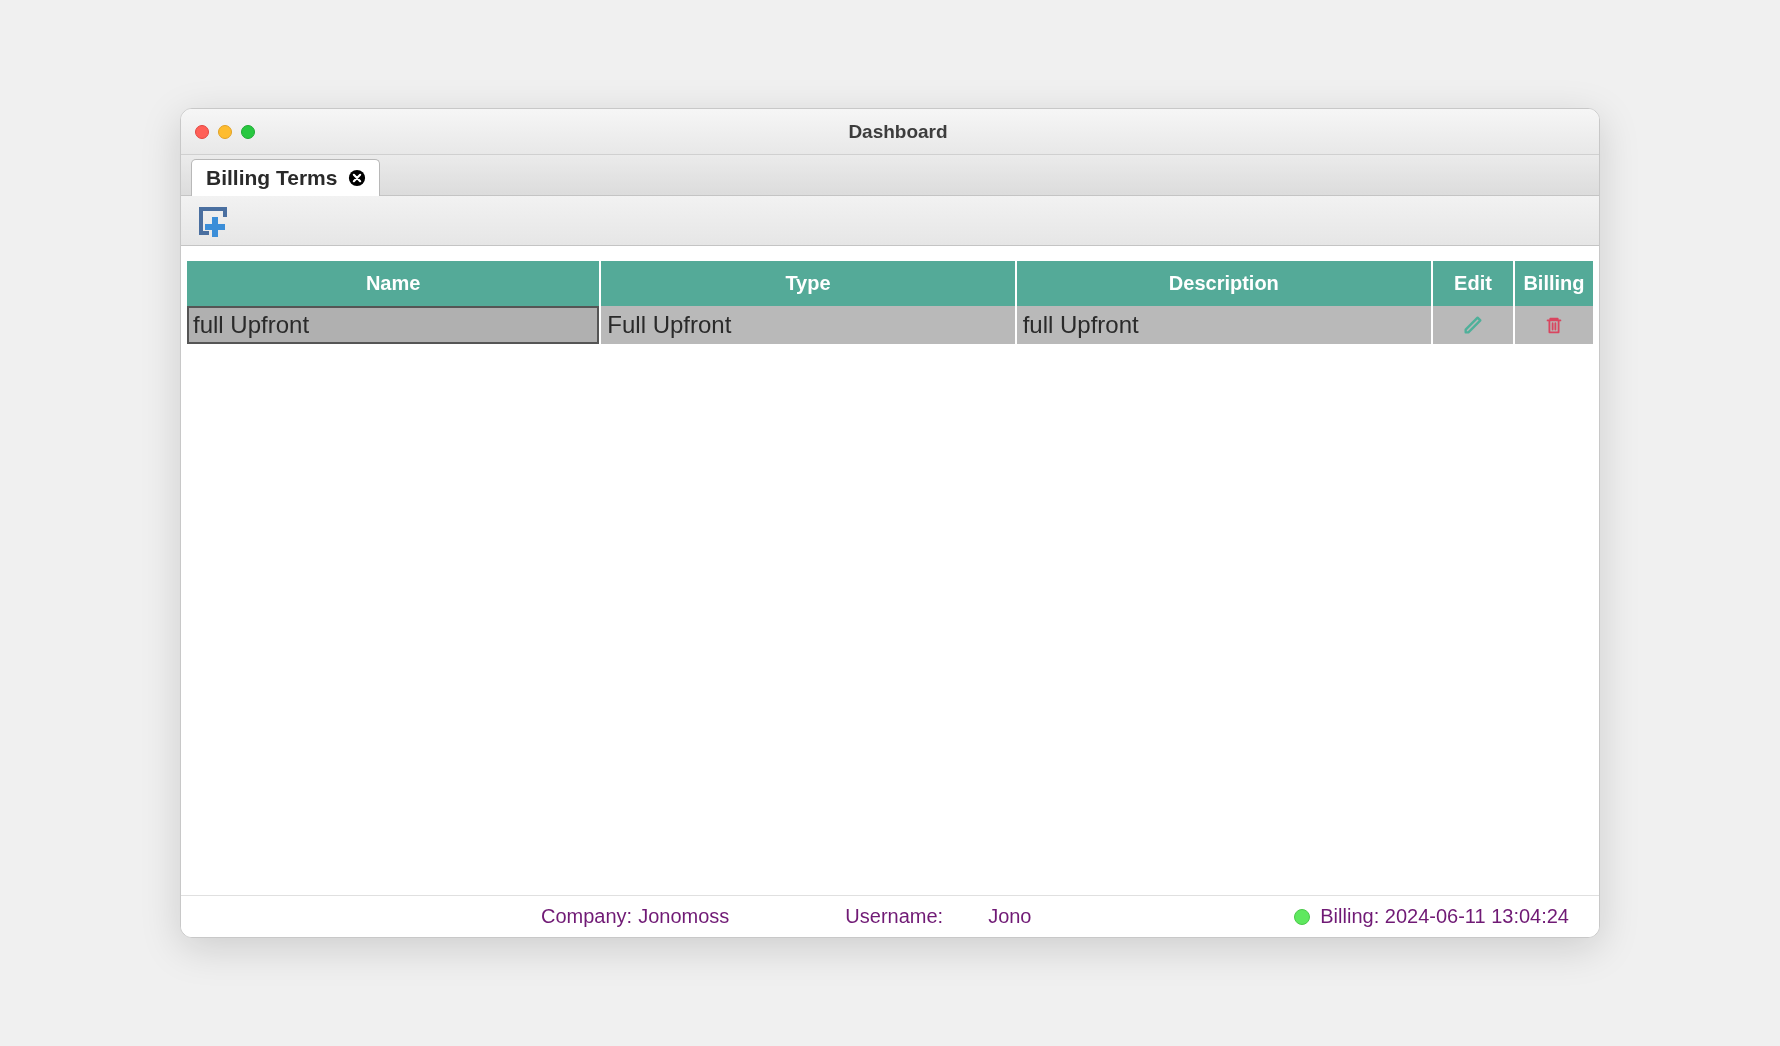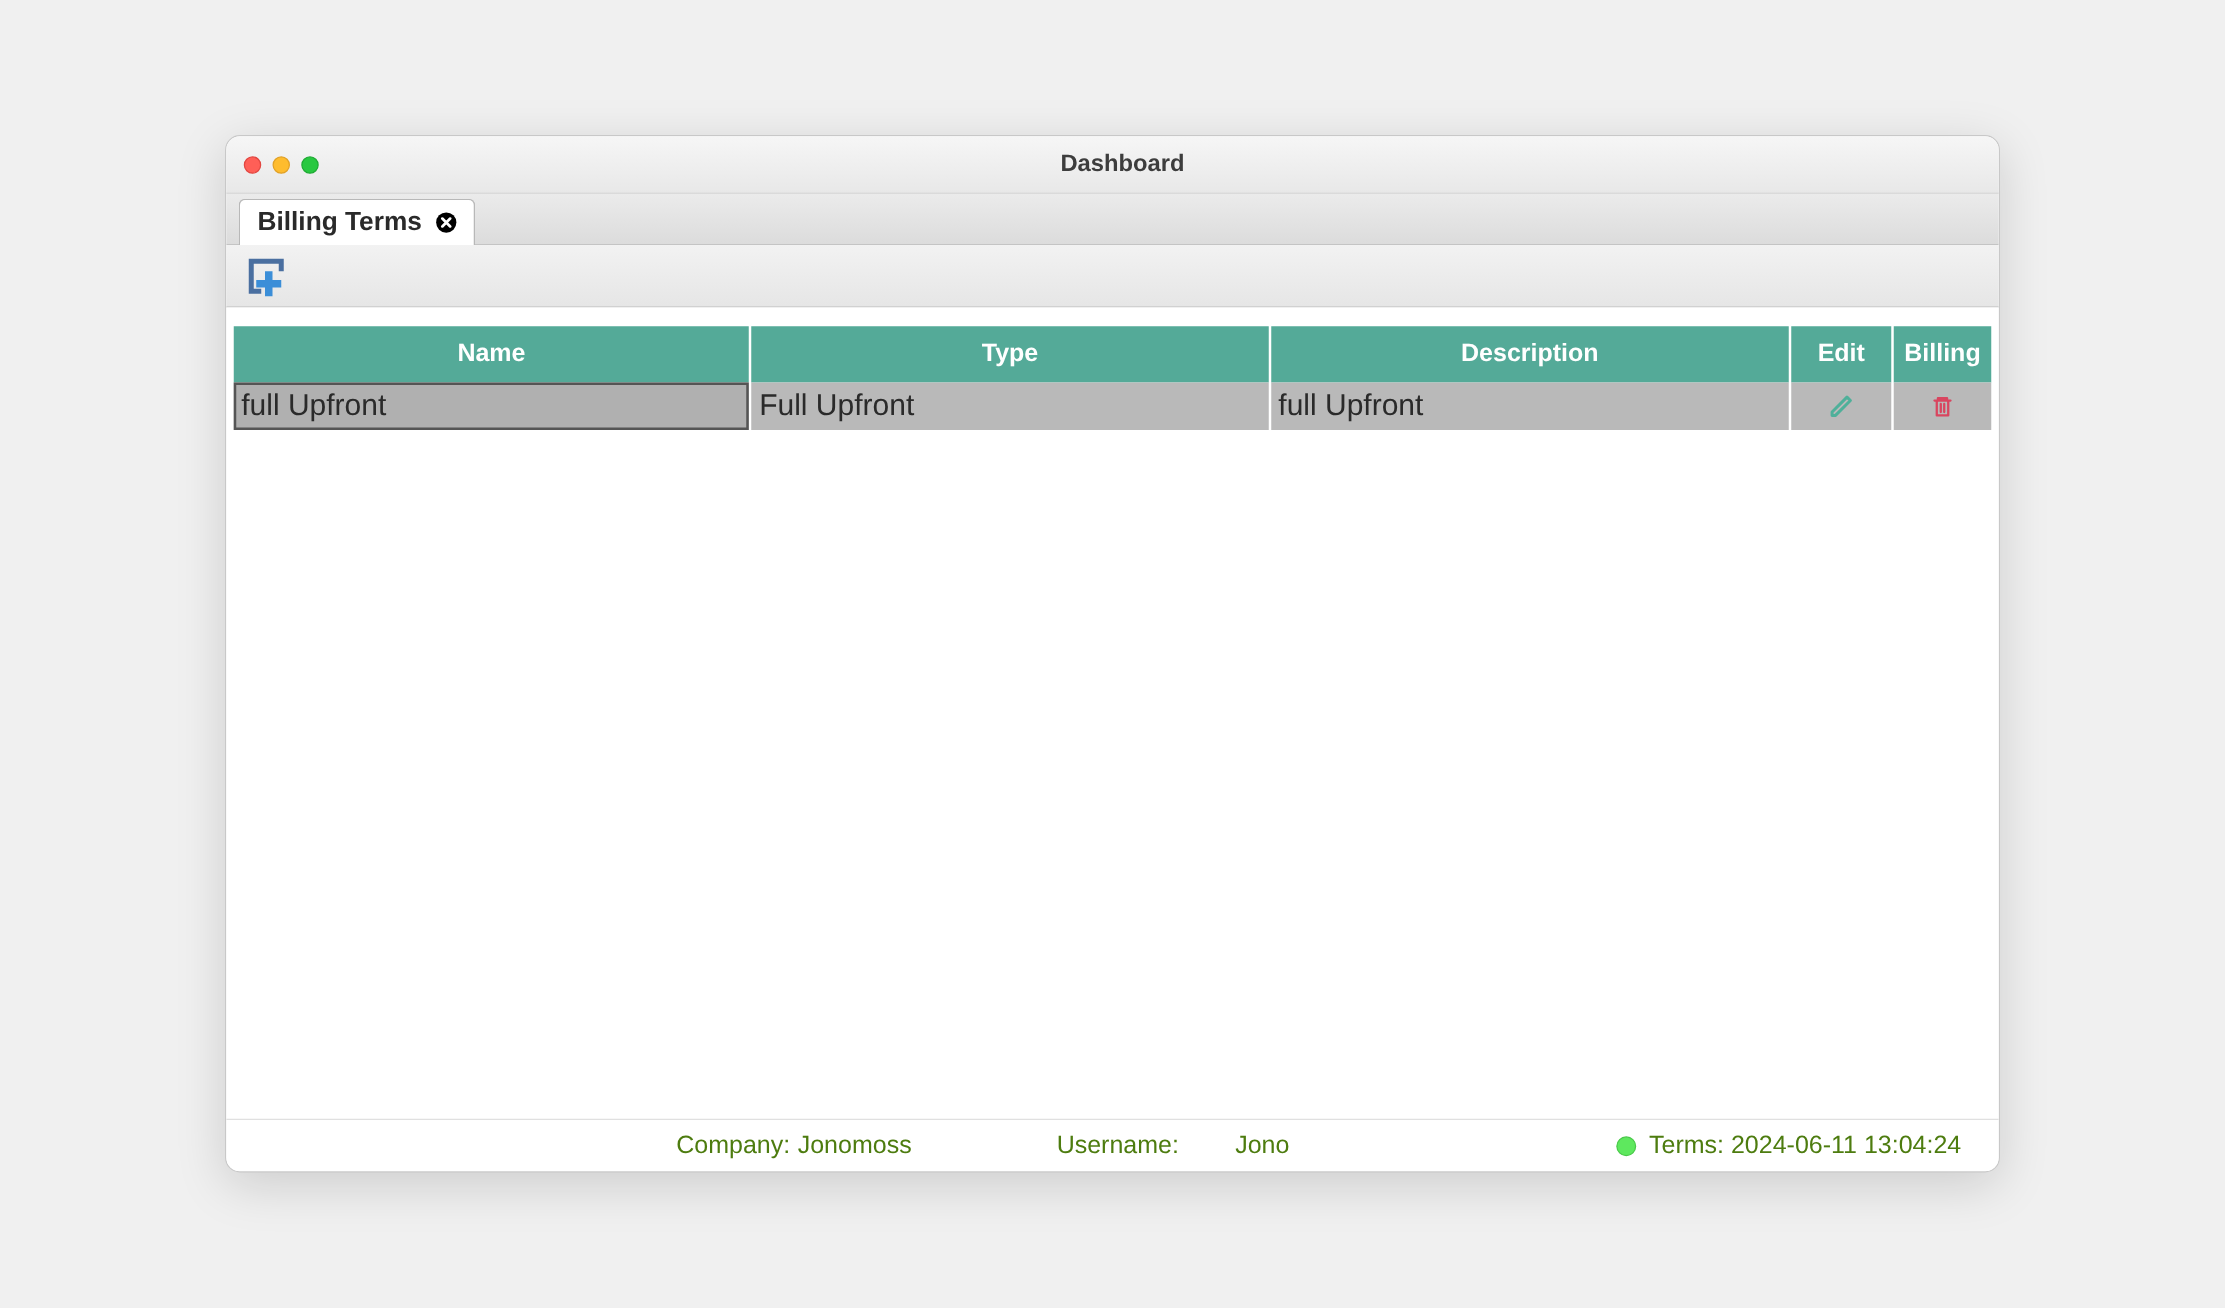--- a/index.html
+++ b/index.html
@@ -188,21 +188,21 @@
       margin: 0 auto;
     }
     
     .statusbar {
       height: 42px;
       background: #ffffff;
       border-top: 1px solid #e0e0e0;
       display: flex;
       align-items: center;
       font-size: 20px;
-      color: #4d7c0f;
+      color: #701a75;
       padding: 0 30px;
     }
     
     .status-section {
       display: flex;
       align-items: center;
       gap: 6px;
     }
     
     .status-company { margin-left: 330px; }
@@ -298,18 +298,18 @@
       <span class="status-label">Company: </span>
       <span class="status-value">Jonomoss</span>
     </div>
     <div class="status-section status-user">
       <span class="status-label">Username: </span>
       <span class="status-value">Jono</span>
     </div>
     <div class="status-section status-sync">
       <span class="sync-dot"></span>
       <span>
-        <span class="status-label">Terms: </span><span class="status-value">2024-06-11 13:04:24</span>
+        <span class="status-label">Billing: </span><span class="status-value">2024-06-11 13:04:24</span>
       </span>
     </div>
   </div>
 
 </div>
 
 </body></html>

